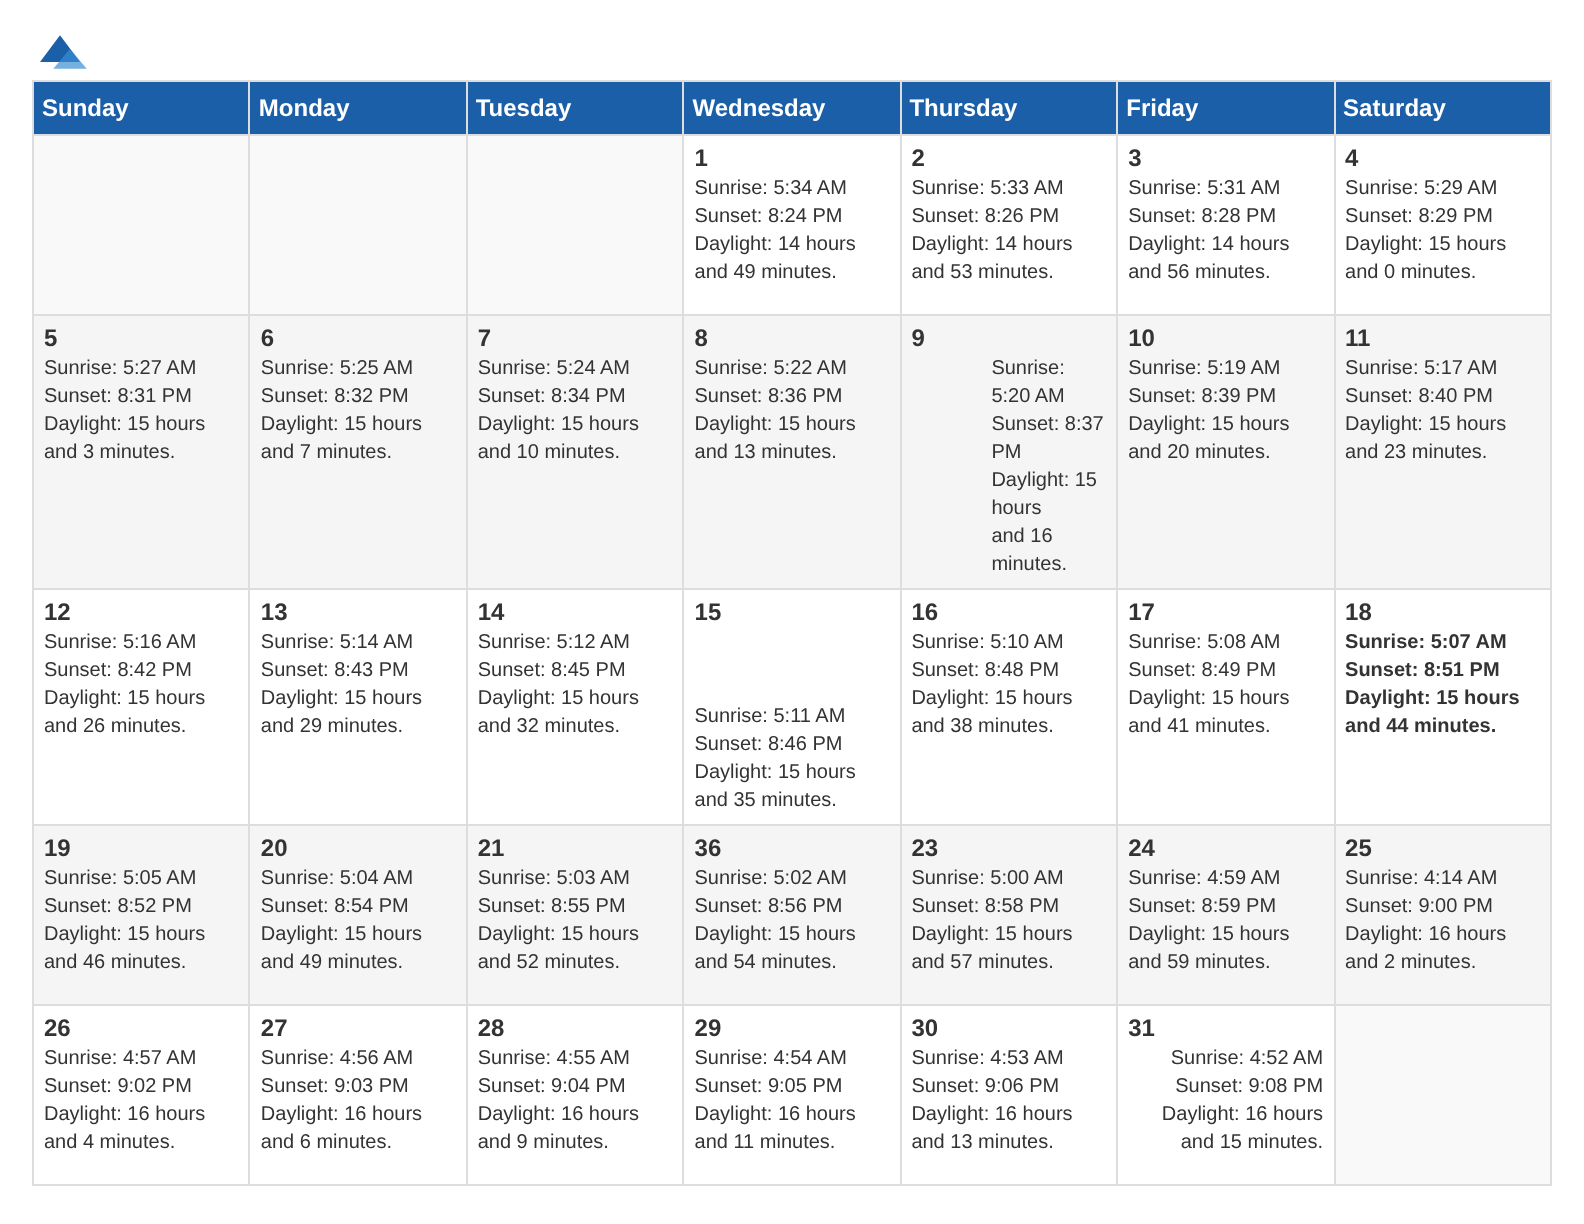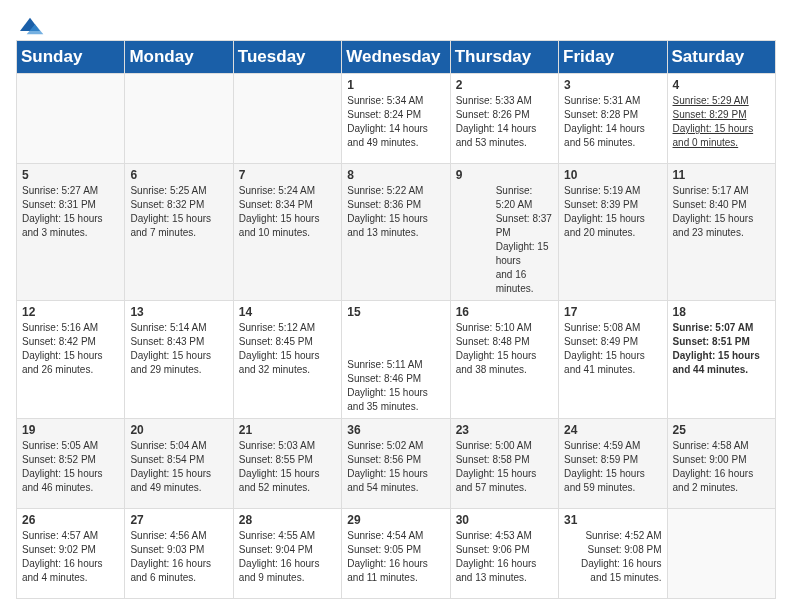--- a/index.html
+++ b/index.html
@@ -49,21 +49,21 @@
       color: #333;
     }
     table {
       width: 100%;
       border-collapse: collapse;
       table-layout: fixed;
     }
     th {
       background-color: #1a5fa8;
       color: #fff;
-      font-size: 17px;
+      font-size: 12px;
       font-weight: bold;
       padding: 6px 4px;
       text-align: left;
       border: 1px solid #ddd;
     }
     td {
       vertical-align: top;
       border: 1px solid #ddd;
       padding: 4px 5px;
       font-size: 10.5px;
@@ -141,21 +141,21 @@
         </td>
         <td>
           <span class="day-number">3</span>
           <div class="day-info" style="white-space: pre-line;">Sunrise: 5:31 AM
 Sunset: 8:28 PM
 Daylight: 14 hours
 and 56 minutes.</div>
         </td>
         <td>
           <span class="day-number">4</span>
-          <div class="day-info" style="white-space: pre-line; text-decoration: underline;">Sunrise: 5:29 AM
+          <div class="day-info" style="white-space: pre-line;">Sunrise: 5:29 AM
 Sunset: 8:29 PM
 Daylight: 15 hours
 and 0 minutes.</div>
         </td>
       </tr>
       <tr>
         <td>
           <span class="day-number">5</span>
           <div class="day-info" style="white-space: pre-line;">Sunrise: 5:27 AM
 Sunset: 8:31 PM
@@ -294,21 +294,21 @@
         </td>
         <td>
           <span class="day-number">24</span>
           <div class="day-info" style="white-space: pre-line;">Sunrise: 4:59 AM
 Sunset: 8:59 PM
 Daylight: 15 hours
 and 59 minutes.</div>
         </td>
         <td>
           <span class="day-number">25</span>
-          <div class="day-info" style="white-space: pre-line;">Sunrise: 4:58 AM
+          <div class="day-info" style="white-space: pre-line;">Sunrise: 4:14 AM
 Sunset: 9:00 PM
 Daylight: 16 hours
 and 2 minutes.</div>
         </td>
       </tr>
       <tr>
         <td>
           <span class="day-number">26</span>
           <div class="day-info" style="white-space: pre-line;">Sunrise: 4:57 AM
 Sunset: 9:02 PM

